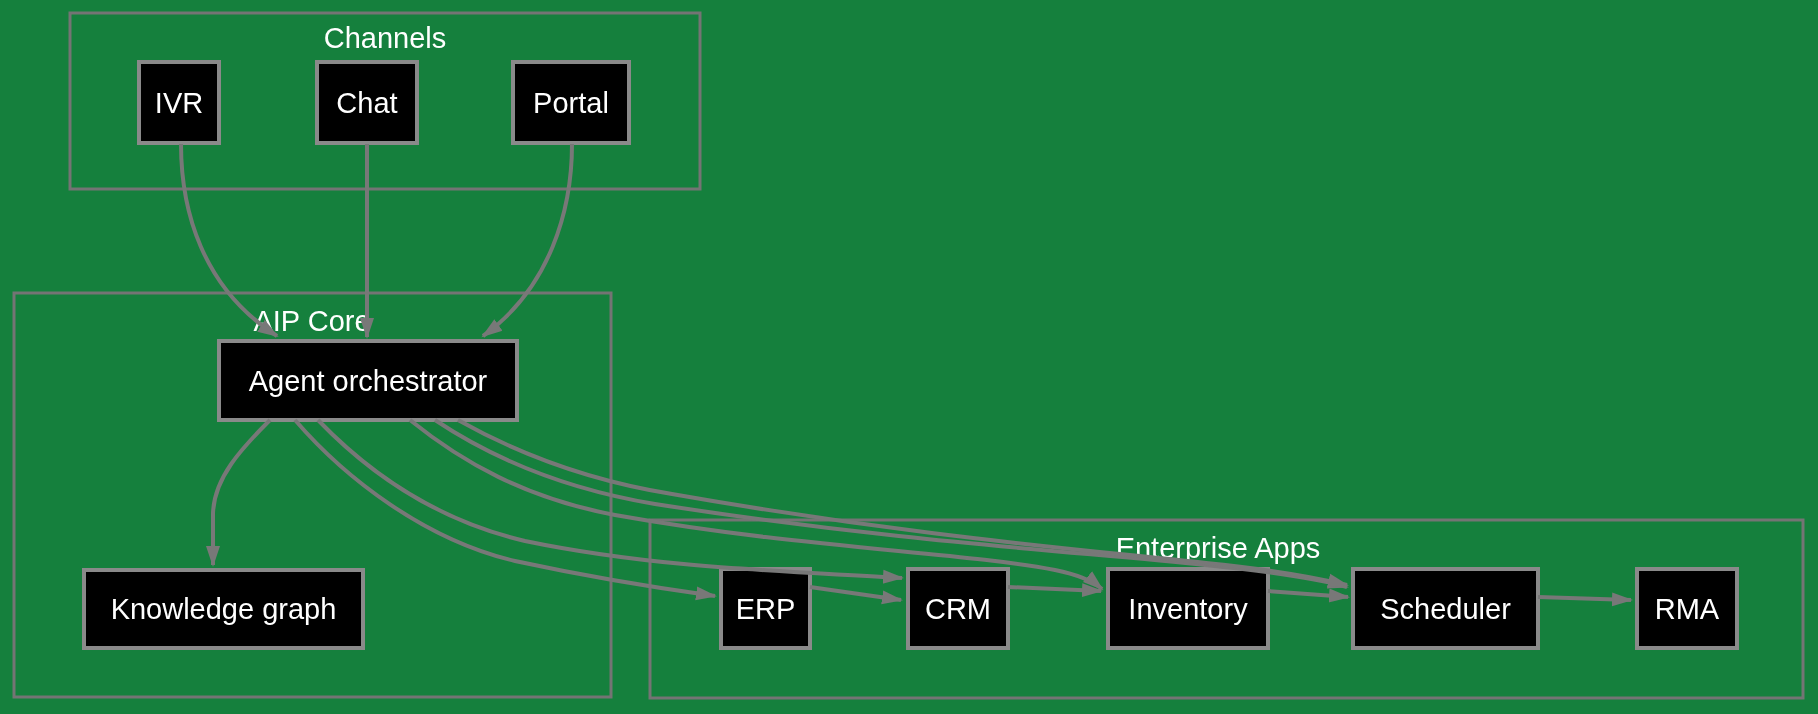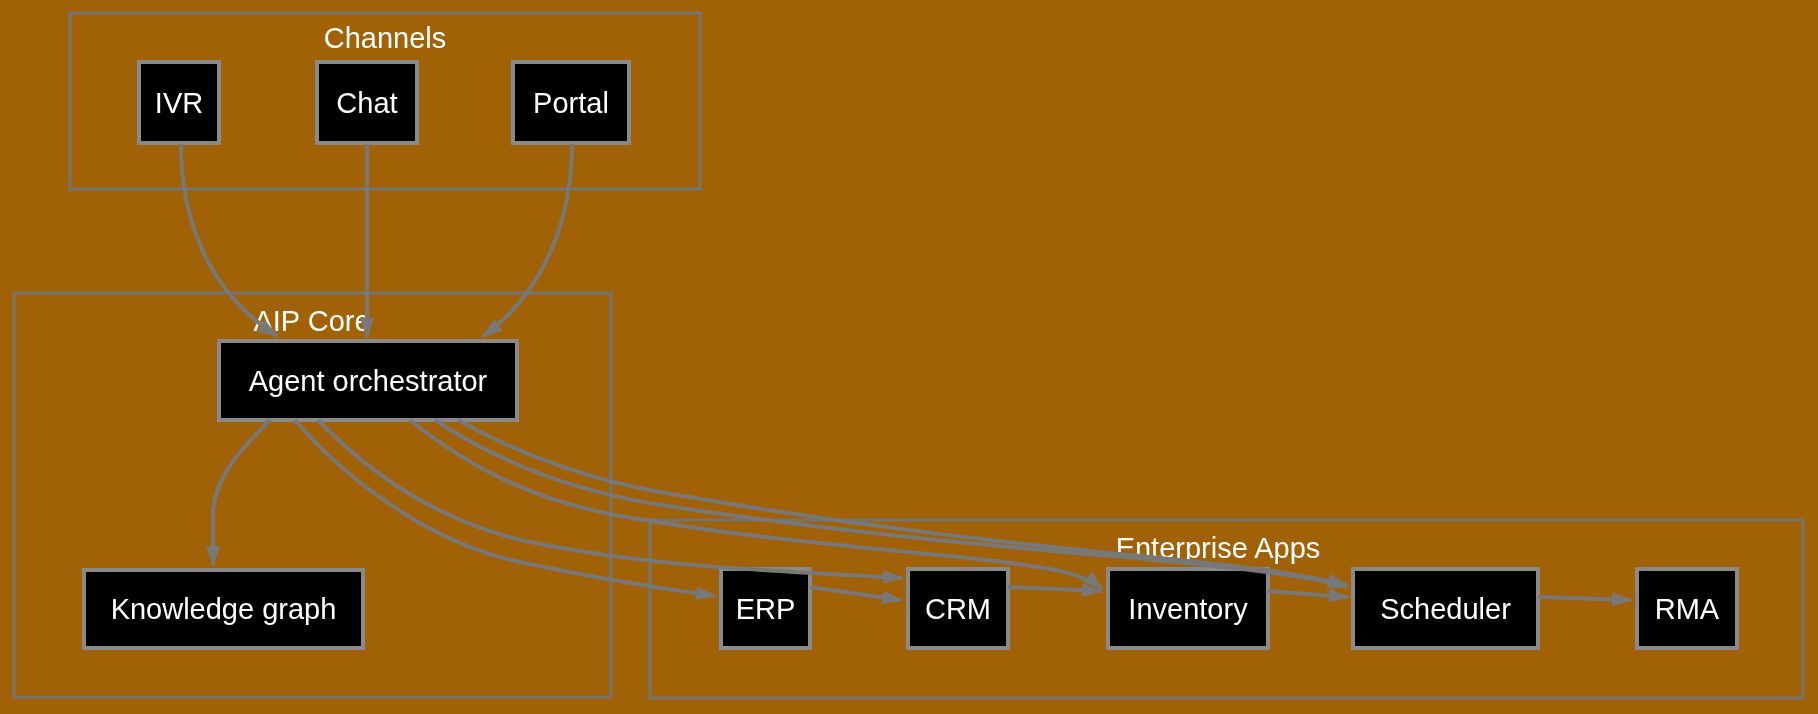--- a/index.html
+++ b/index.html
@@ -4,21 +4,21 @@
 <style>
   html, body {
     margin: 0;
     padding: 0;
     background: #000000;
   }
   #stage {
     position: relative;
     width: 1818px;
     height: 714px;
-    background: #a16207;
+    background: #15803d;
     overflow: hidden;
     font-family: "Liberation Sans", sans-serif;
   }
   svg { display: block; }
   .cluster-rect {
     fill: none;
     stroke-width: 3px;
   }
   .node-rect {
     fill: #000000;

